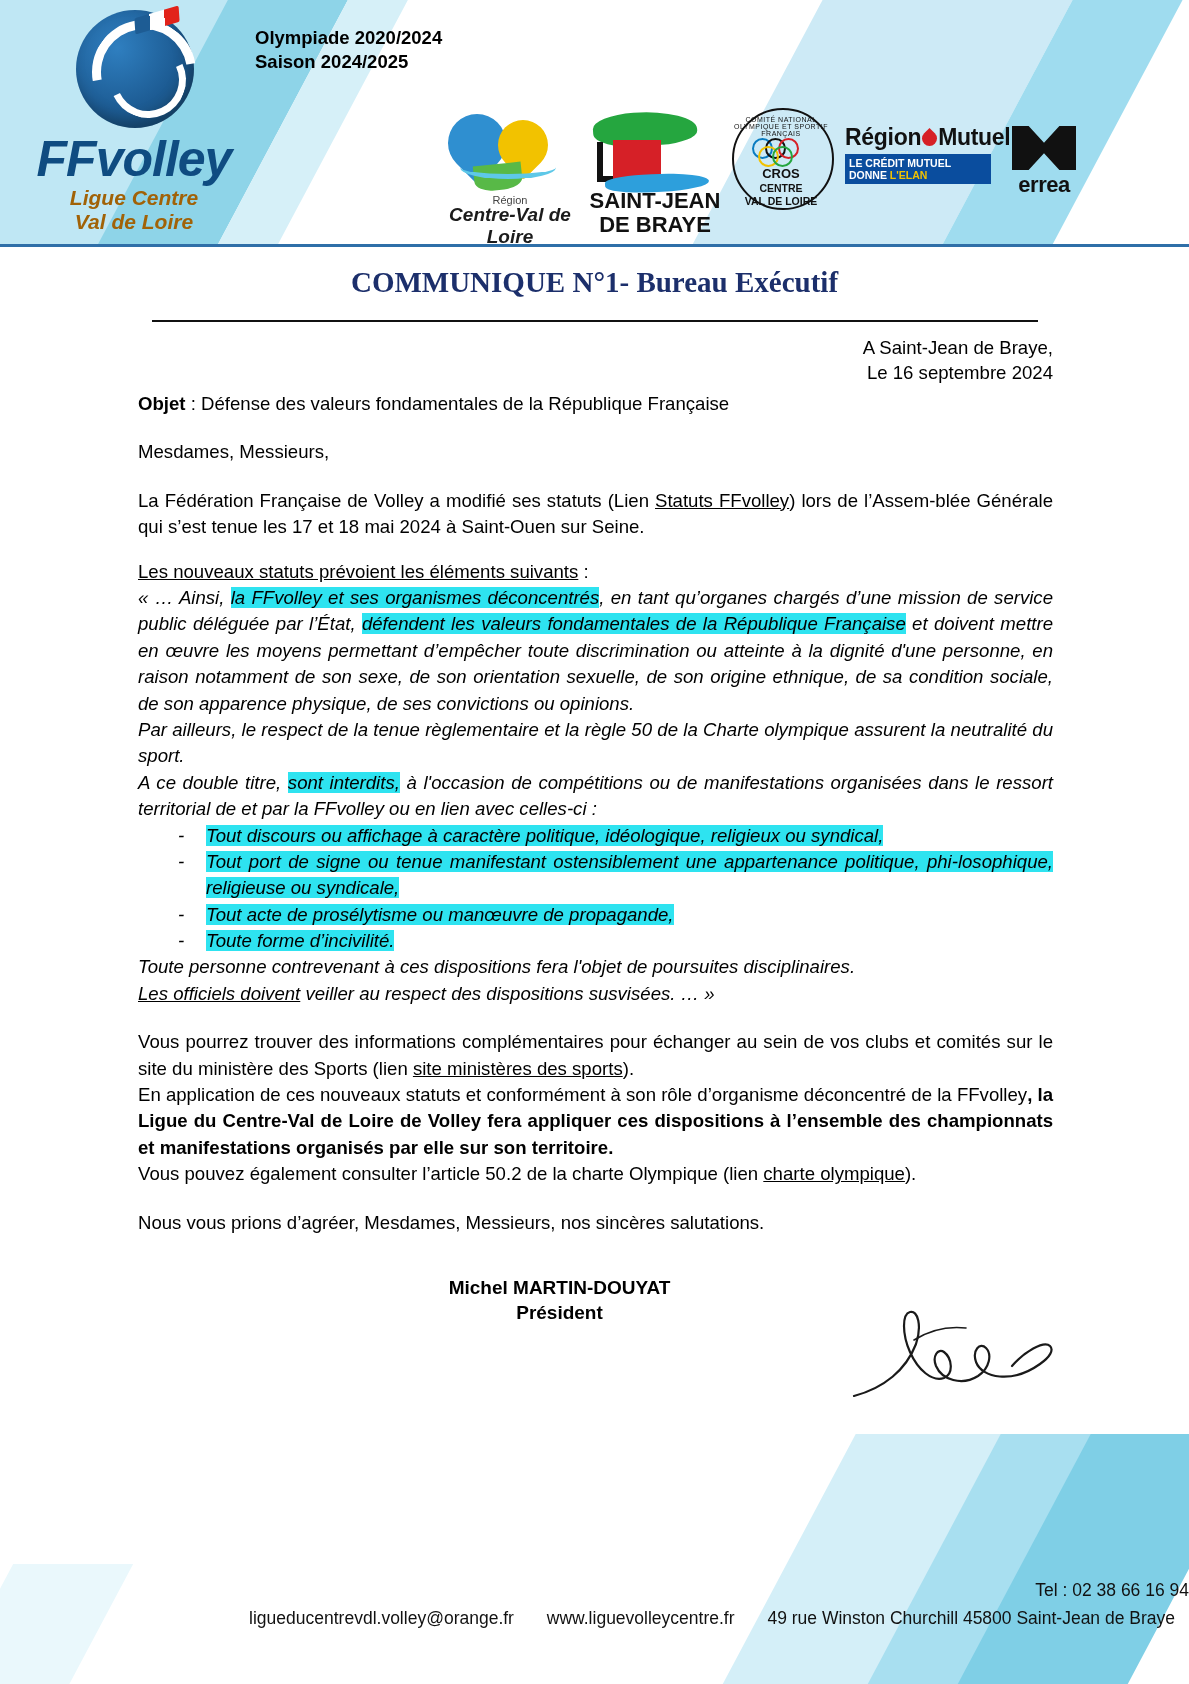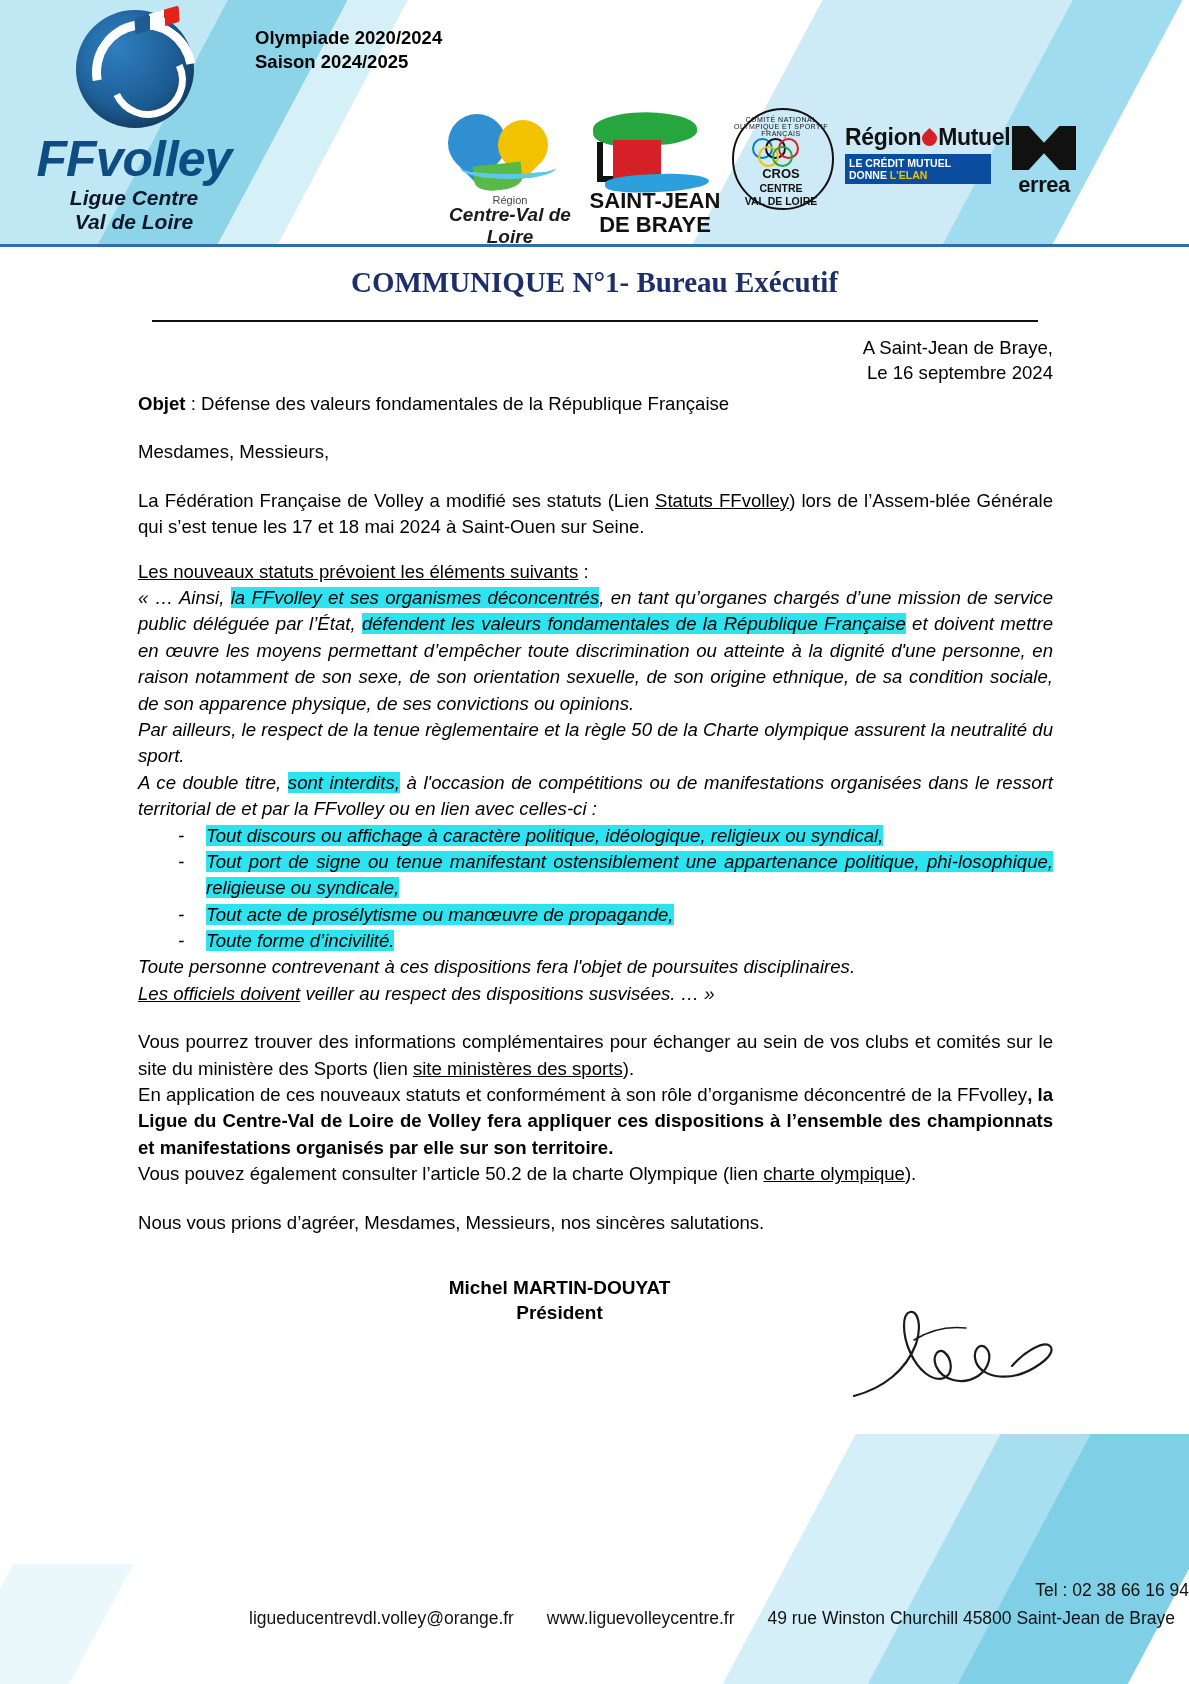--- a/index.html
+++ b/index.html
@@ -128,21 +128,21 @@
   }
   .ffv-word .ff { color: #0f4c81; }
   .ffv-sub {
     position: absolute;
     left: 0; top: 178px;
     width: 240px;
     text-align: center;
     font-weight: bold;
     font-size: 21px;
     line-height: 1.12;
-    color: #0f172a;
+    color: #a16207;
   }
 
   .olympiade {
     position: absolute;
     left: 255px; top: 26px;
     font-weight: bold;
     font-size: 18.5px;
     line-height: 1.32;
     color: #000000;
   }

